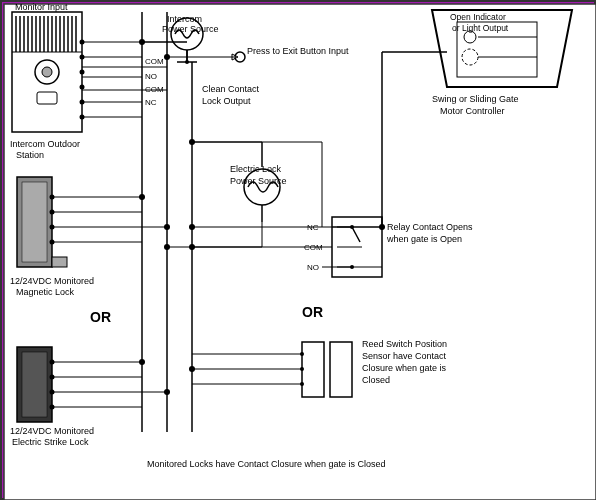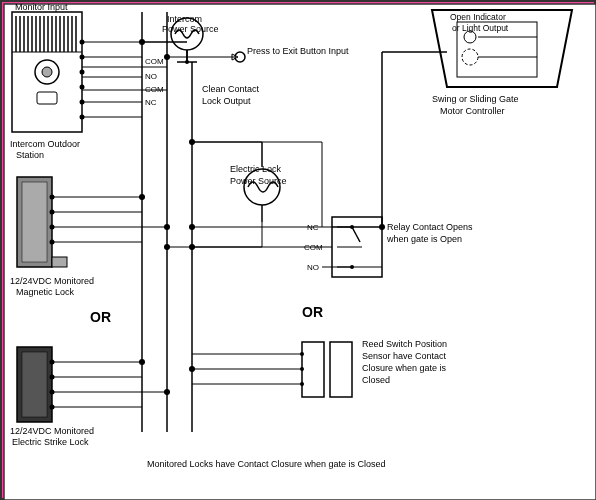--- a/index.html
+++ b/index.html
@@ -9,21 +9,21 @@
       background: #fff;
       font-family: Arial, sans-serif;
       font-size: 11px;
       overflow: hidden;
       position: relative;
     }
     .diagram-container {
       width: 596px;
       height: 500px;
       position: relative;
-      background: #ec4899;
+      background: #a21caf;
       border: 2px solid #333;
     }
     svg {
       position: absolute;
       top: 0;
       left: 0;
       width: 596px;
       height: 500px;
     }
   </style>

